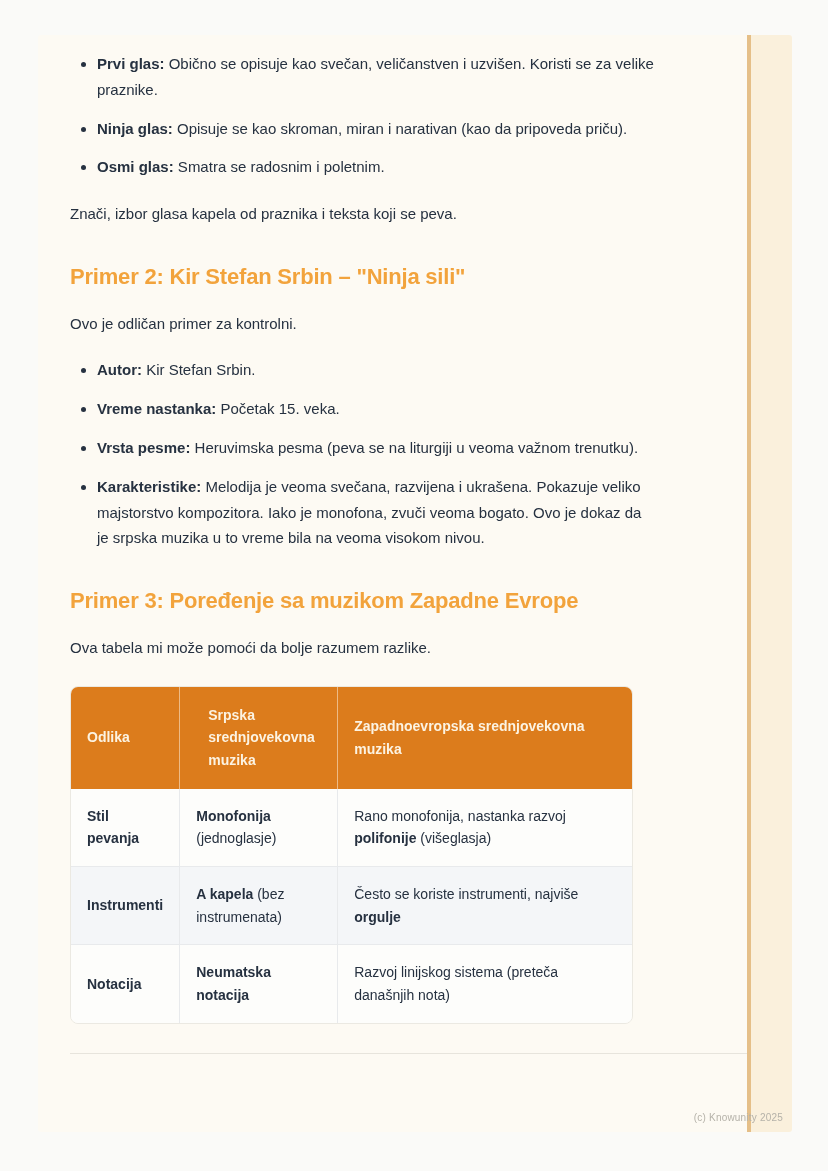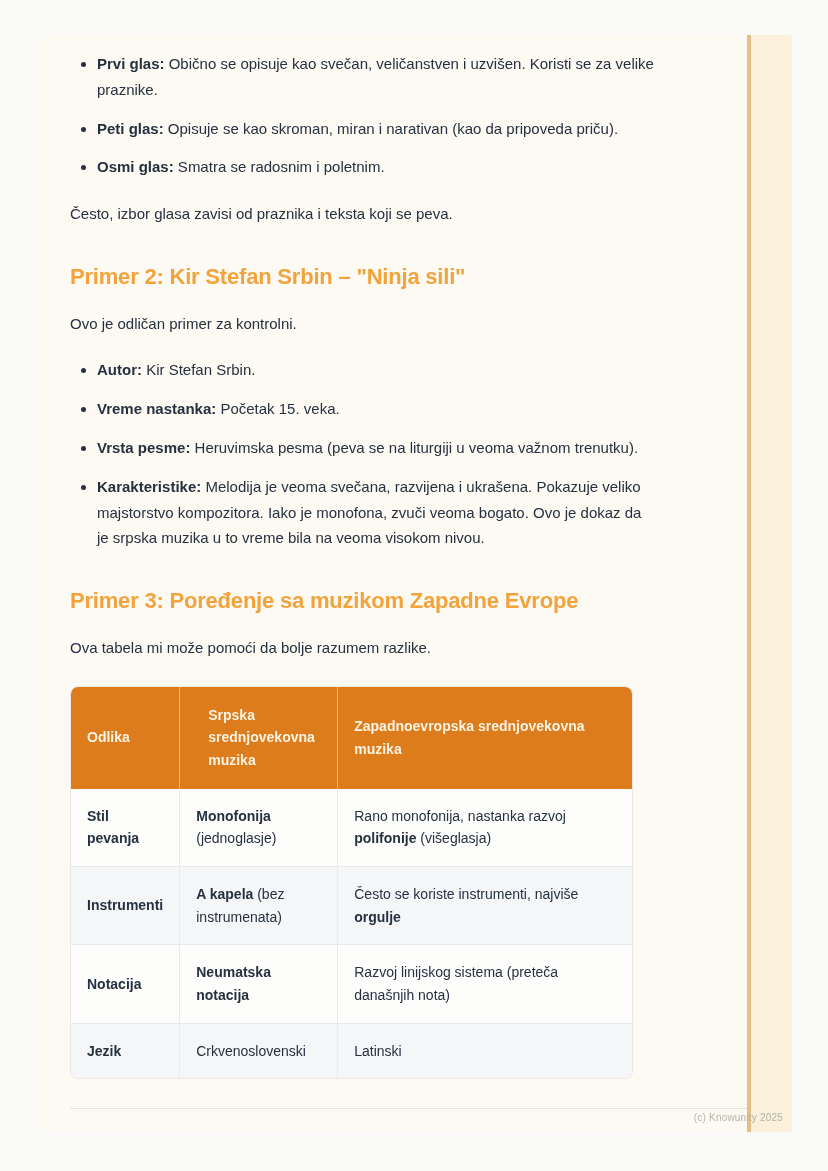--- a/index.html
+++ b/index.html
@@ -121,25 +121,25 @@
 </head>
 <body>
 
 <div class="page">
   <div class="stripe"></div>
 
   <div class="content">
 
     <ul class="bullets">
         <li><strong>Prvi glas:</strong><span> Obično se opisuje kao svečan, veličanstven i uzvišen. Koristi se za velike praznike.</span></li>
-        <li><strong>Peti glas:</strong><span> Opisuje se kao skroman, miran i narativan (kao da pripoveda priču).</span></li>
+        <li><strong>Ninja glas:</strong><span> Opisuje se kao skroman, miran i narativan (kao da pripoveda priču).</span></li>
         <li><strong>Osmi glas:</strong><span> Smatra se radosnim i poletnim.</span></li>
       </ul>
 
-    <p class="note">Često, izbor glasa zavisi od praznika i teksta koji se peva.</p>
+    <p class="note">Znači, izbor glasa kapela od praznika i teksta koji se peva.</p>
 
     <h2>Primer 2: Kir Stefan Srbin – "Ninja sili"</h2>
     <p class="intro">Ovo je odličan primer za kontrolni.</p>
 
     <ul class="bullets second">
         <li><strong>Autor:</strong><span> Kir Stefan Srbin.</span></li>
         <li><strong>Vreme nastanka:</strong><span> Početak 15. veka.</span></li>
         <li><strong>Vrsta pesme:</strong><span> Heruvimska pesma (peva se na liturgiji u veoma važnom trenutku).</span></li>
         <li><strong>Karakteristike:</strong><span> Melodija je veoma svečana, razvijena i ukrašena. Pokazuje veliko majstorstvo kompozitora. Iako je monofona, zvuči veoma bogato. Ovo je dokaz da je srpska muzika u to vreme bila na veoma visokom nivou.</span></li>
       </ul>
@@ -165,25 +165,20 @@
             <tr>
               <th>Instrumenti</th>
               <td><strong>A kapela</strong><span> (bez instrumenata)</span></td>
               <td><span>Često se koriste instrumenti, najviše </span><strong>orgulje</strong></td>
             </tr>
             <tr>
               <th>Notacija</th>
               <td><strong>Neumatska notacija</strong></td>
               <td><span>Razvoj linijskog sistema (preteča današnjih nota)</span></td>
             </tr>
-            <tr>
-              <th>Jezik</th>
-              <td><span>Crkvenoslovenski</span></td>
-              <td><span>Latinski</span></td>
-            </tr>
           </tbody>
       </table>
     </div>
 
   </div>
 
   <hr class="footer-rule">
   <div class="copyright">(c) Knowunity 2025</div>
 </div>
 

